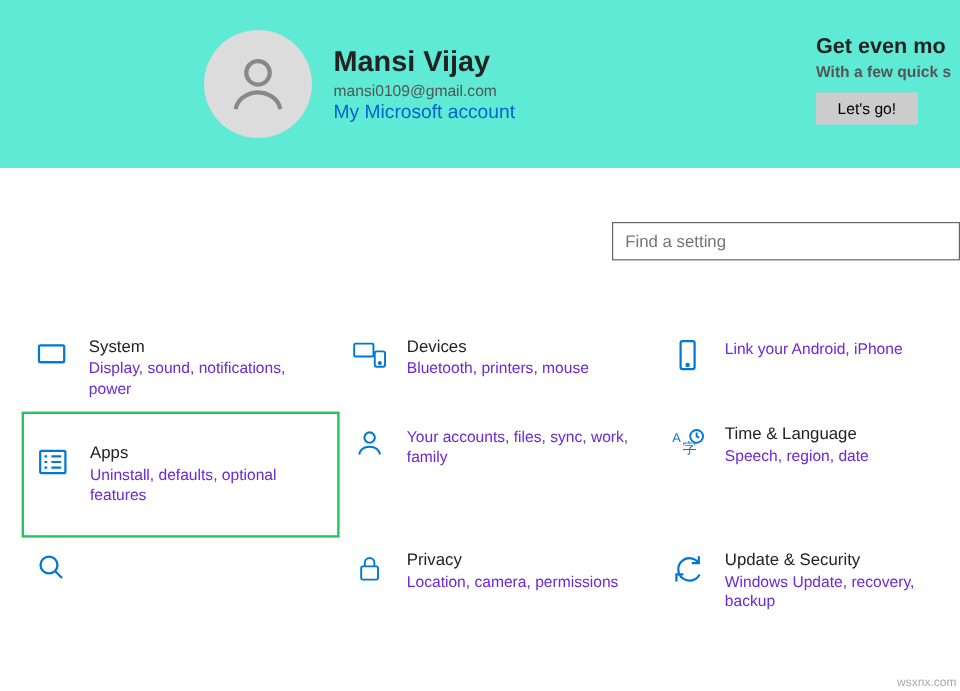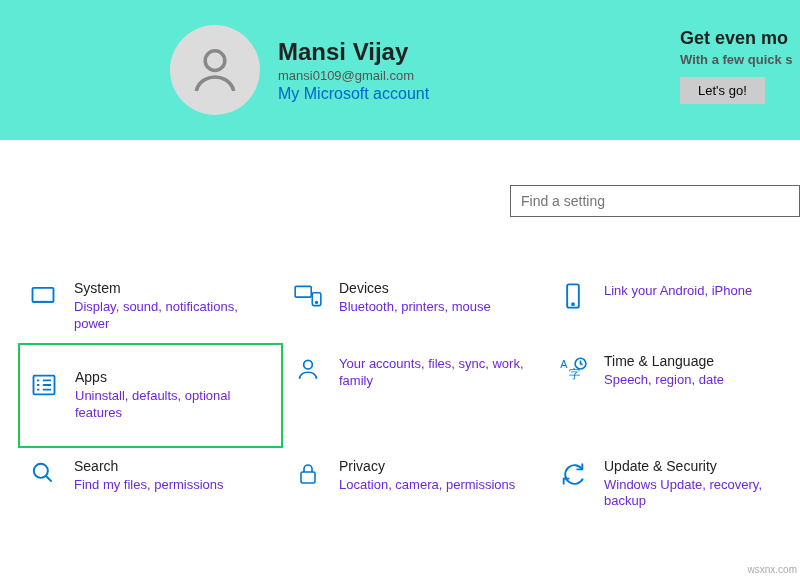--- a/index.html
+++ b/index.html
@@ -215,24 +215,20 @@
     </div>
   </div>
 
   <div class="tile">
     <div class="tile-icon">
       <svg width="26" height="26" viewBox="0 0 24 24" fill="none" stroke-width="1.8">
           <circle cx="10" cy="10" r="6.5"></circle>
           <path d="M15 15l5 5"></path>
         </svg>
     </div>
-    <div class="tile-text">
-      <div class="tile-title">Search</div>
-      <div class="tile-desc">Find my files, permissions</div>
-    </div>
   </div>
 
   <div class="tile">
     <div class="tile-icon">
       <svg width="24" height="28" viewBox="0 0 24 24" fill="none" stroke-width="1.6">
           <rect x="5" y="10" width="14" height="11" rx="1.5"></rect>
           <path d="M8 10V7a4 4 0 018 0v3"></path>
         </svg>
     </div>
     <div class="tile-text">

